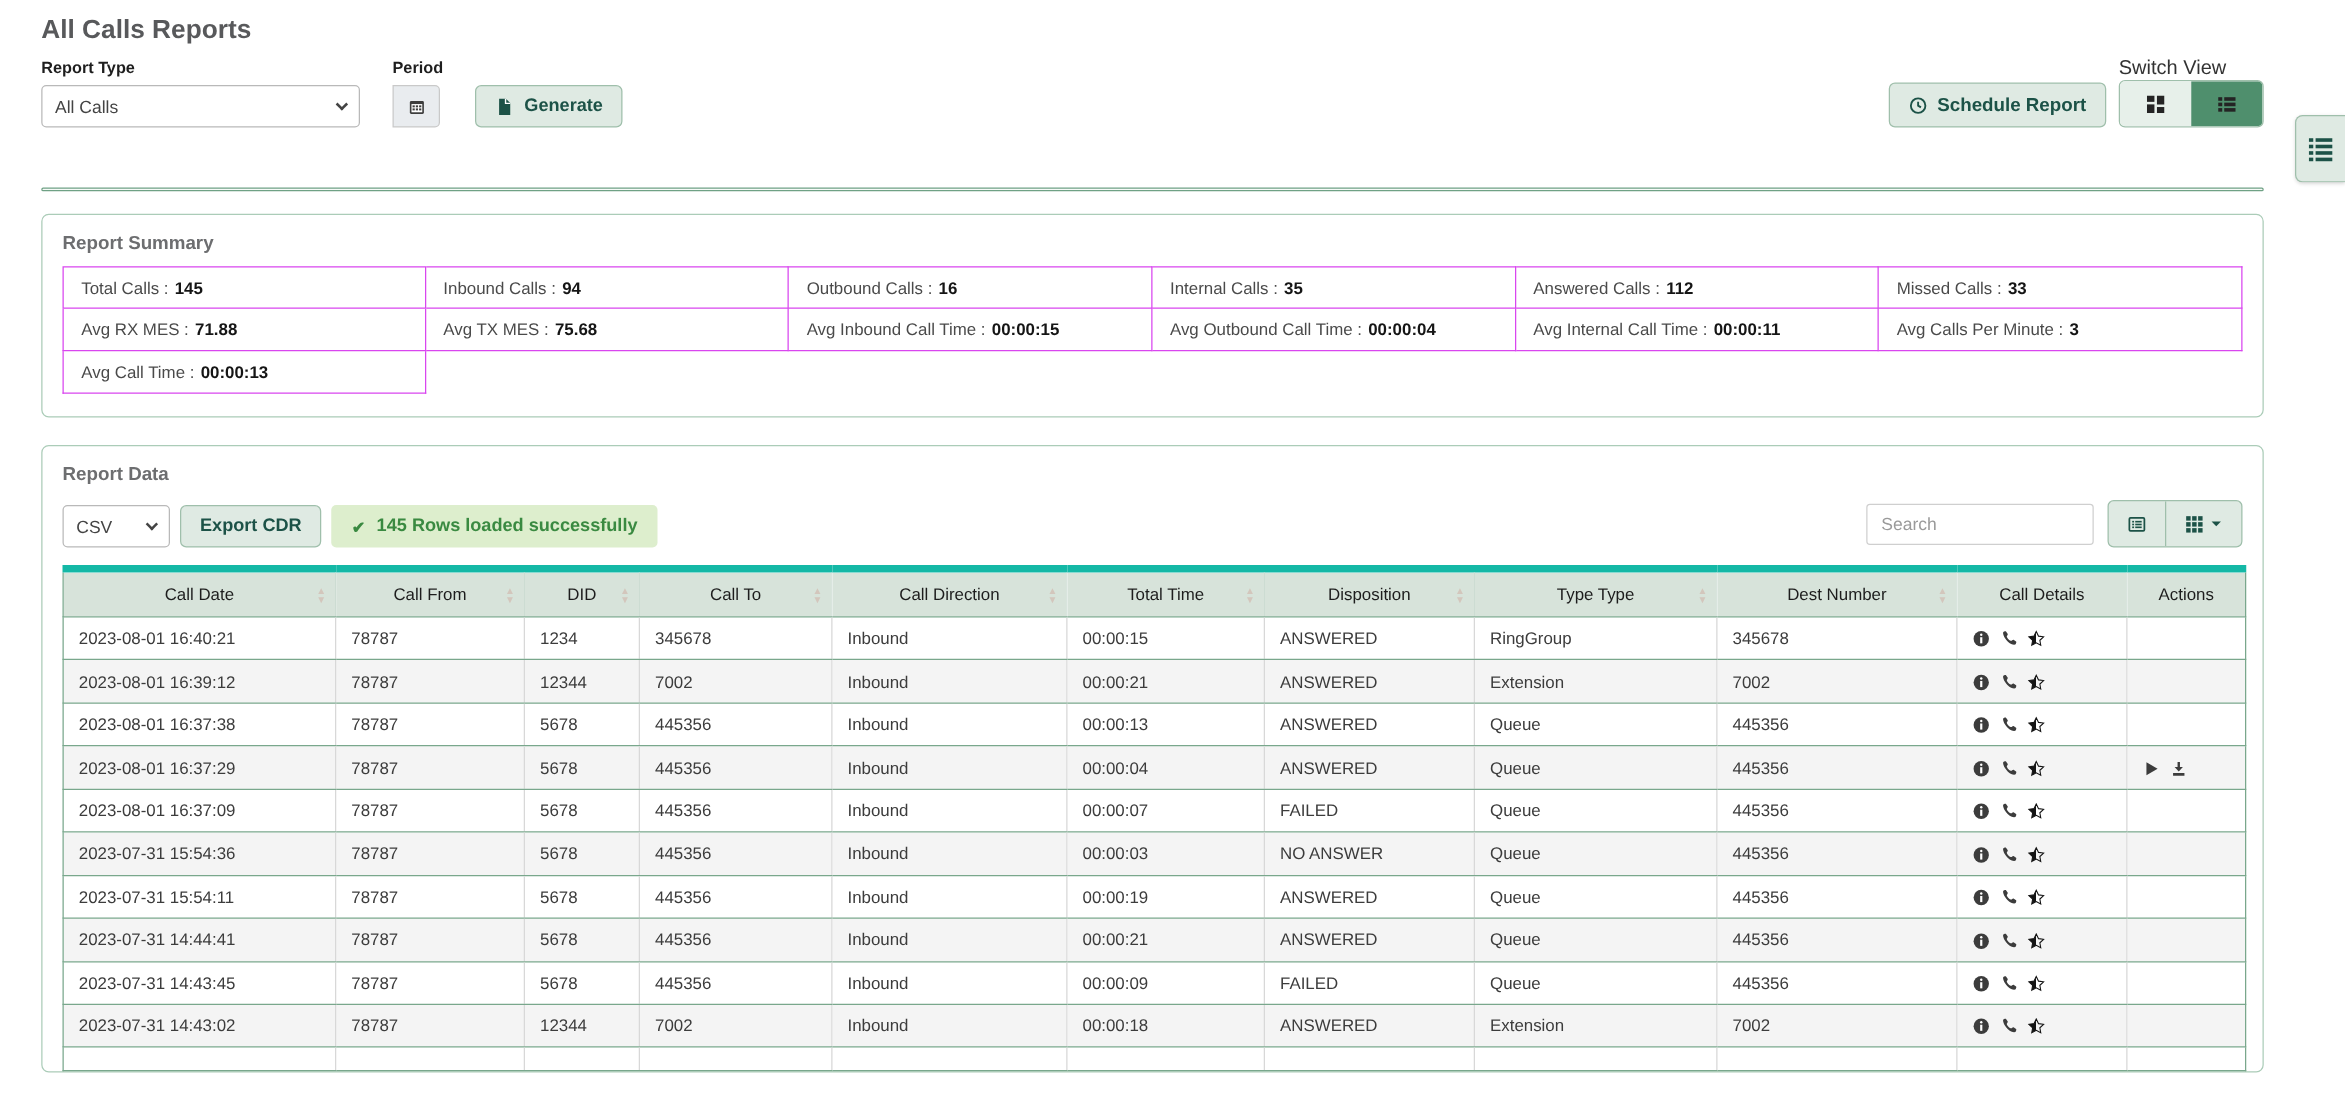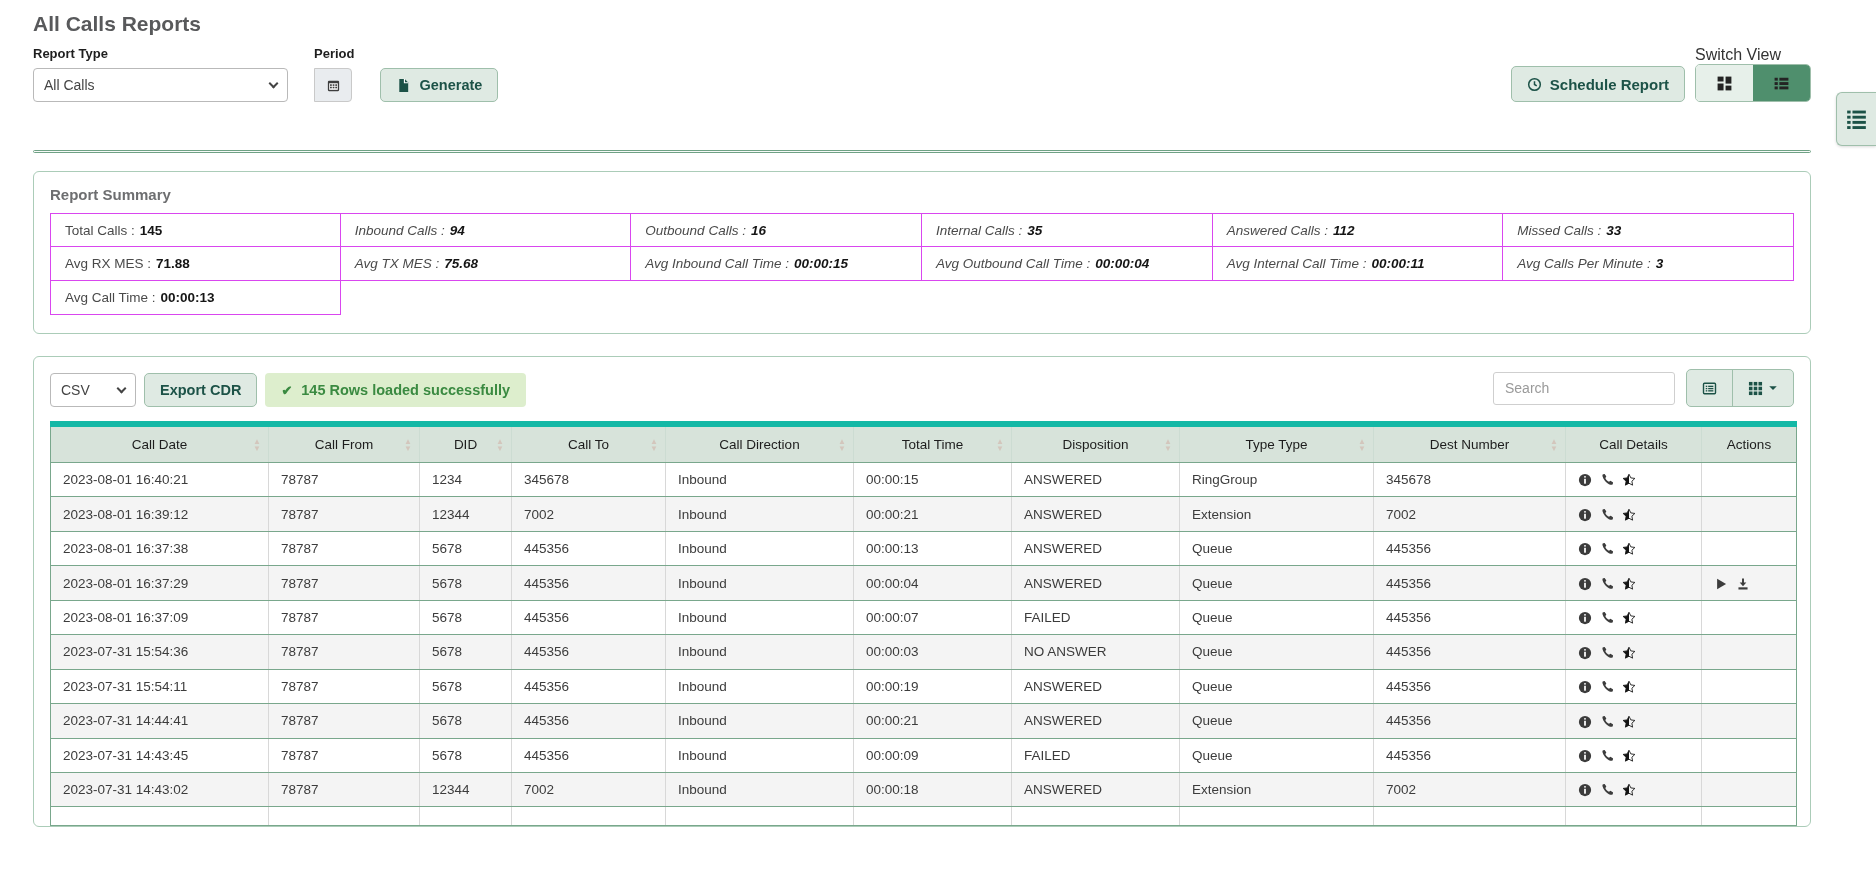--- a/index.html
+++ b/index.html
@@ -50,21 +50,21 @@
 
   
   .card { width:1778px; background:#fff; border:1px solid #abccb8; border-radius:6px; }
   .card h2 { font-size:15px; font-weight:bold; color:#6d6e70; margin:14px 16px 10px 16px; }
   .card + .card { margin-top:22px; }
 
   
   .sum-grid { display:grid; grid-template-columns:repeat(6,1fr); margin:2px 16px 18px 16px; }
   .sum-cell { border:1px solid #d946ef; height:34px; display:flex; align-items:center;
     padding:0 14px; font-size:13.5px; color:#4a4a4a; white-space:nowrap; }
-  .sum-cell:not(:nth-child(6n+1)) { border-left:none;font-style:italic; }
+  .sum-cell:not(:nth-child(6n+1)) { border-left:none; }
   .sum-cell:nth-child(n+7) { border-top:none; }
   .sum-cell b { color:#151515; margin-left:5px; }
 
   
   .data-controls { display:flex; align-items:flex-end; gap:8px; margin:12px 16px 14px 16px; }
   .badge { display:inline-flex; align-items:center; gap:9px; height:34px; padding:0 16px;
     background:#ddeecd; border-radius:4px; color:#3a8a41; font-size:14.5px; font-weight:bold; }
   .badge .check { font-size:13px; }
   .search-side { margin-left:auto; display:flex; align-items:center; gap:11px; }
   .search-side input { width:182px; height:33px; border:1px solid #cfcfcf; border-radius:3px;
@@ -247,20 +247,21 @@
           <b>3</b>
         </div>
         <div class="sum-cell">
           <span>Avg Call Time :</span>
           <b>00:00:13</b>
         </div>
       </div>
   </div>
 
   <div class="card">
+    <h2>Report Data</h2>
 
     <div class="data-controls">
       <span class="select-wrap w86">
         <select><option>CSV</option></select>
         <span class="chev"></span>
       </span>
       <button class="btn">
         <span>Export CDR</span>
       </button>
       <span class="badge">

